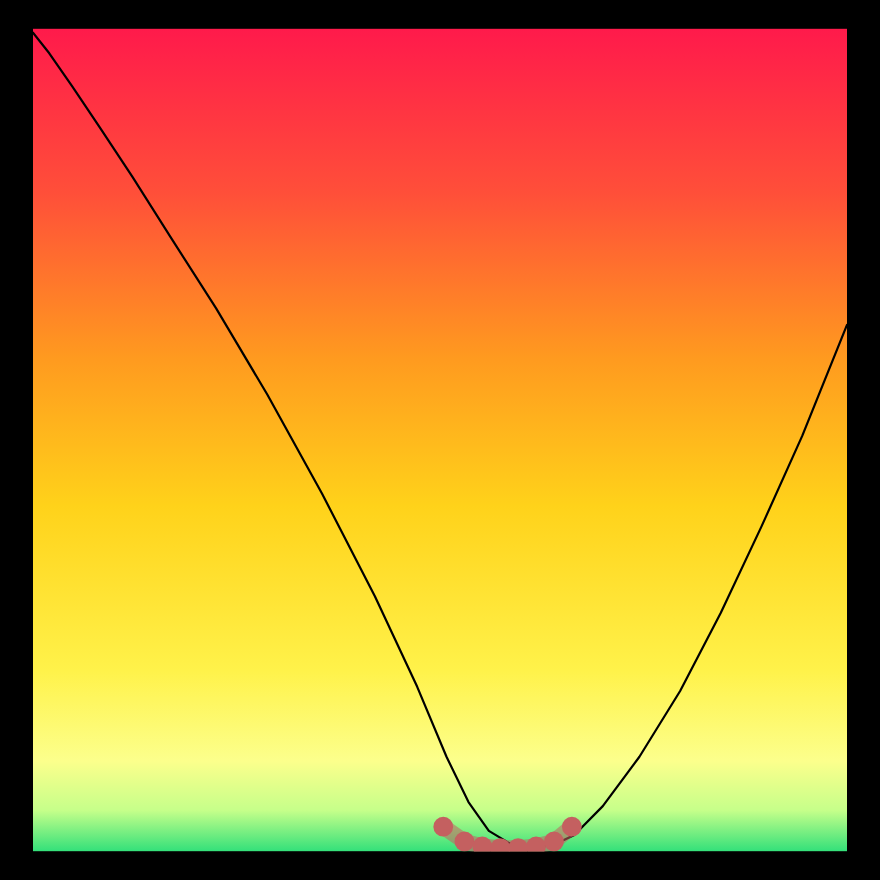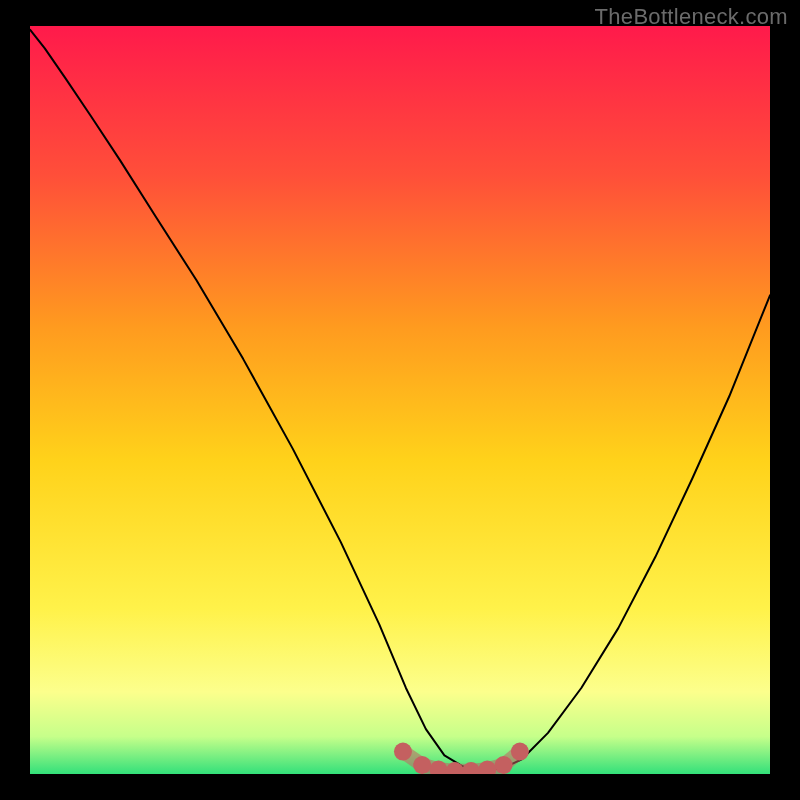--- a/index.html
+++ b/index.html
@@ -30,21 +30,20 @@
     font-weight: 500;
     letter-spacing: 0.3px;
     user-select: none;
   }
   svg { display: block; }
 </style>
 </head>
 <body>
 
 <div class="frame">
-  <div class="watermark">TheBottleneck.com</div>
   <div class="plot" id="plot" style="left: 30px; top: 26px; width: 740px; height: 748px;">
       <svg width="740" height="748" viewBox="0 0 740 748">
         <defs>
           <linearGradient id="bg-grad" x1="0" y1="0" x2="0" y2="1">
             <stop offset="0%" stop-color="#ff1a4b"></stop>
             <stop offset="20%" stop-color="#ff4f39"></stop>
             <stop offset="40%" stop-color="#ff9a1f"></stop>
             <stop offset="57.99999999999999%" stop-color="#ffd21a"></stop>
             <stop offset="78%" stop-color="#fff24a"></stop>
             <stop offset="89%" stop-color="#fcff8c"></stop>

